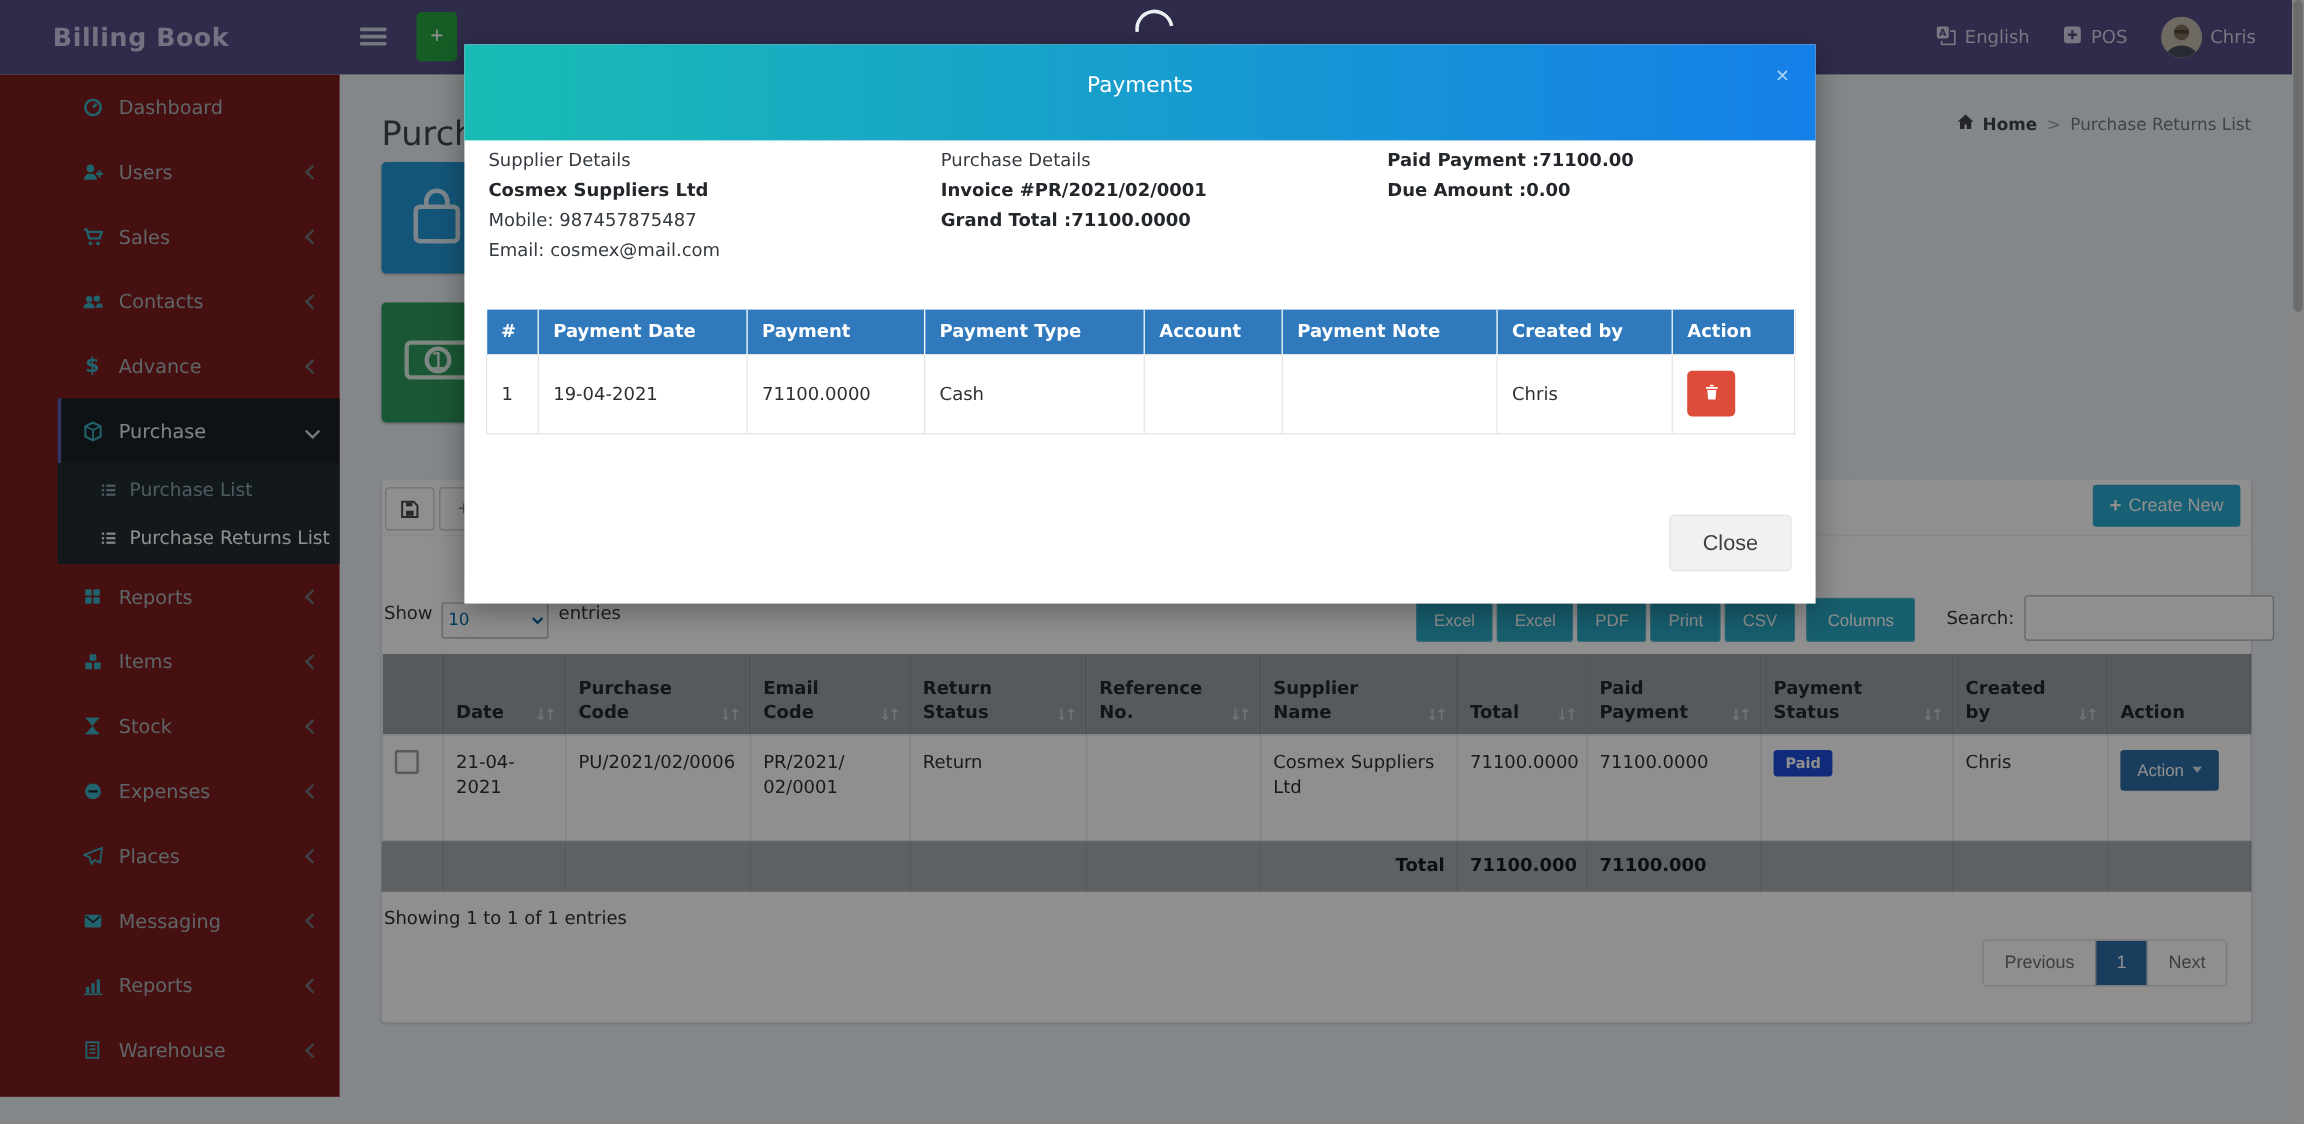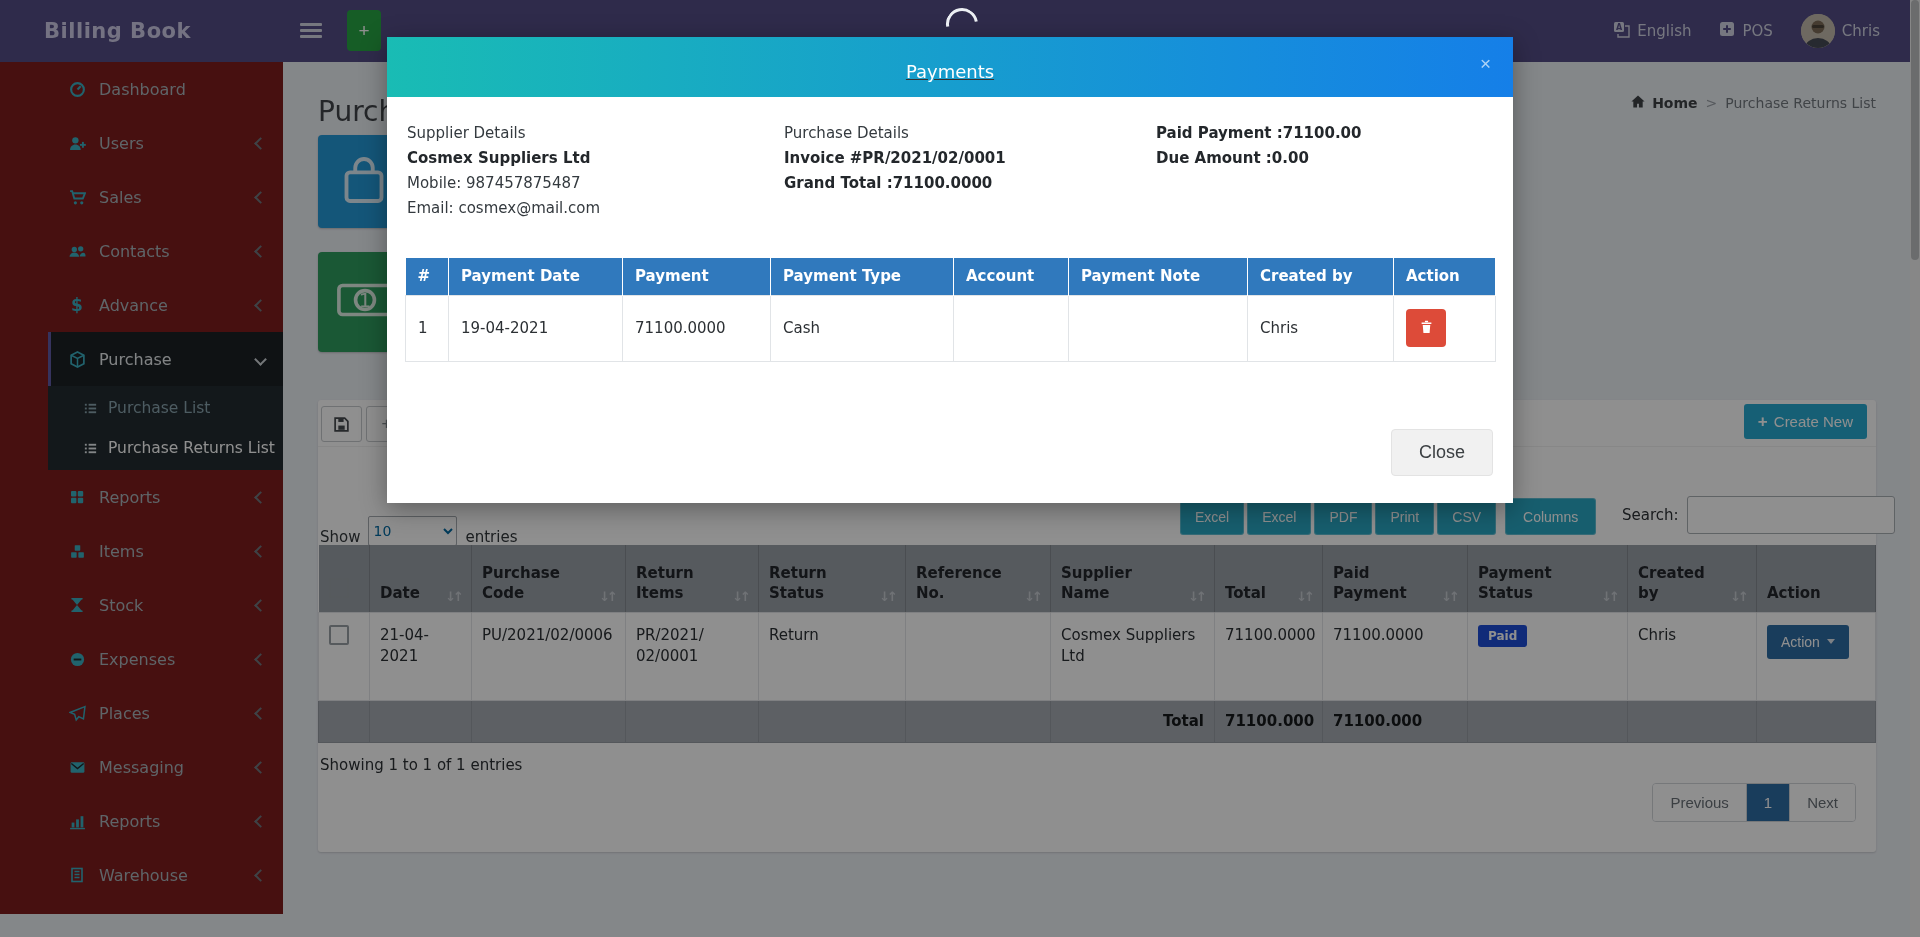--- a/index.html
+++ b/index.html
@@ -52,21 +52,21 @@
   .card{position:absolute;left:318px;top:400px;width:1558px;height:452px;background:#fff;border-radius:3px;
     box-shadow:0 1px 2px rgba(0,0,0,.15);z-index:1;}
   .card-header{position:absolute;left:0;top:0;width:100%;height:46px;border-bottom:1px solid #f1f1f1;}
   .mini-btn{position:absolute;top:6px;width:41px;height:36px;background:#fff;border:1px solid #c6cacd;
     border-radius:3px;display:flex;align-items:center;justify-content:center;color:#474b4f;}
   .mini-btn.b1{left:3px;}
   .mini-btn.b2{left:48px;color:#8a9096;font-size:17px;}
   .create-new{position:absolute;right:9px;top:4px;height:35px;background:#28aad0;border:none;border-radius:3px;
     color:#fff;font-size:15px;padding:0 14px;display:flex;align-items:center;gap:6px;}
   .create-new .plus{font-size:17px;font-weight:bold;}
-  .show-group{position:absolute;left:2px;top:116px;display:flex;align-items:flex-end;gap:8px;font-size:15px;color:#33383c;}
+  .show-group{position:absolute;left:2px;top:102px;display:flex;align-items:flex-start;gap:8px;font-size:15px;color:#33383c;}
   .show-group select{width:89px;height:30px;font-size:14px;border:1px solid #a6abb0;border-radius:2px;background:#fdfdfd;color:#0369a1;
     font-family:"DejaVu Sans","Liberation Sans",sans-serif;}
   .export-row{position:absolute;left:862px;top:98px;display:flex;gap:3px;}
   .dt-btn{height:37px;background:#2aa8c4;color:#fff;border:1px solid rgba(255,255,255,.25);border-radius:3px;
     font-size:14px;padding:0 14px;}
   .dt-btn.columns{margin-left:6px;padding:0 17px;}
   .search-group{position:absolute;left:1304px;top:96px;display:flex;align-items:center;gap:8px;}
   .search-group label{font-size:15px;color:#2e3236;}
   .search-group input{width:208px;height:38px;border:1px solid #aab0b5;border-radius:3px;background:#fff;
     font-size:15px;padding:0 8px;box-sizing:border-box;}
@@ -95,21 +95,21 @@
   .pbtn{padding:10px 17px;font-size:15px;color:#697077;background:#fff;border:none;border-left:1px solid #d2d6da;}
   .pbtn:first-child{border-left:none;}
   .pbtn.active{background:#2e6da4;color:#fff;}
   
   .overlay{position:absolute;inset:0;background:rgba(0,0,0,.44);z-index:40;}
   .scrollbar{position:absolute;right:0;top:0;width:10px;height:937px;background:#f1f1f1;z-index:6;}
   .scroll-thumb{position:absolute;right:1px;top:0;width:8px;height:260px;background:#bfc1c3;border-radius:4px;}
   
   .modal{position:absolute;left:387px;top:37px;width:1126px;height:466px;background:#fff;z-index:50;
     box-shadow:0 6px 24px rgba(0,0,0,.35);}
-  .modal-header{position:relative;height:60px;background:linear-gradient(to right,#19bcb4,#157fe8);text-decoration:underline;}
+  .modal-header{position:relative;height:80px;background:linear-gradient(to right,#19bcb4,#157fe8);}
   .modal-title{line-height:70px;text-align:center;color:#fff;font-size:18px;}
   .modal-x{position:absolute;right:22px;top:17px;color:rgba(255,255,255,.65);font-size:19px;background:none;border:none;padding:0;line-height:1;}
   .detail-cols{position:absolute;left:0;top:84px;width:100%;display:flex;font-size:15px;line-height:25px;color:#343a3f;}
   .dcol1{margin-left:20px;width:377px;}
   .dcol2{width:372px;}
   .b{font-weight:bold;color:#23272b;}
   .ptable{position:absolute;left:18px;top:221px;border-collapse:collapse;table-layout:fixed;width:1090px;font-size:15px;}
   .ptable th{background:#3079bd;color:#fff;font-weight:bold;text-align:left;padding:9px 12px;height:37px;
     box-sizing:border-box;border-right:1px solid #fff;}
   .ptable td{border:1px solid #e1e4e7;padding:10px 12px;height:66px;box-sizing:border-box;vertical-align:middle;color:#2c3034;}
@@ -437,21 +437,21 @@
               </div>
             </th>
         <th class="w">
               <div class="thw">
                 <span class="thl">Purchase Code</span>
                 <span class="sort">↓↑</span>
               </div>
             </th>
         <th class="w">
               <div class="thw">
-                <span class="thl">Return Items</span>
+                <span class="thl">Email Code</span>
                 <span class="sort">↓↑</span>
               </div>
             </th>
         <th class="w">
               <div class="thw">
                 <span class="thl">Return Status</span>
                 <span class="sort">↓↑</span>
               </div>
             </th>
         <th class="w">

